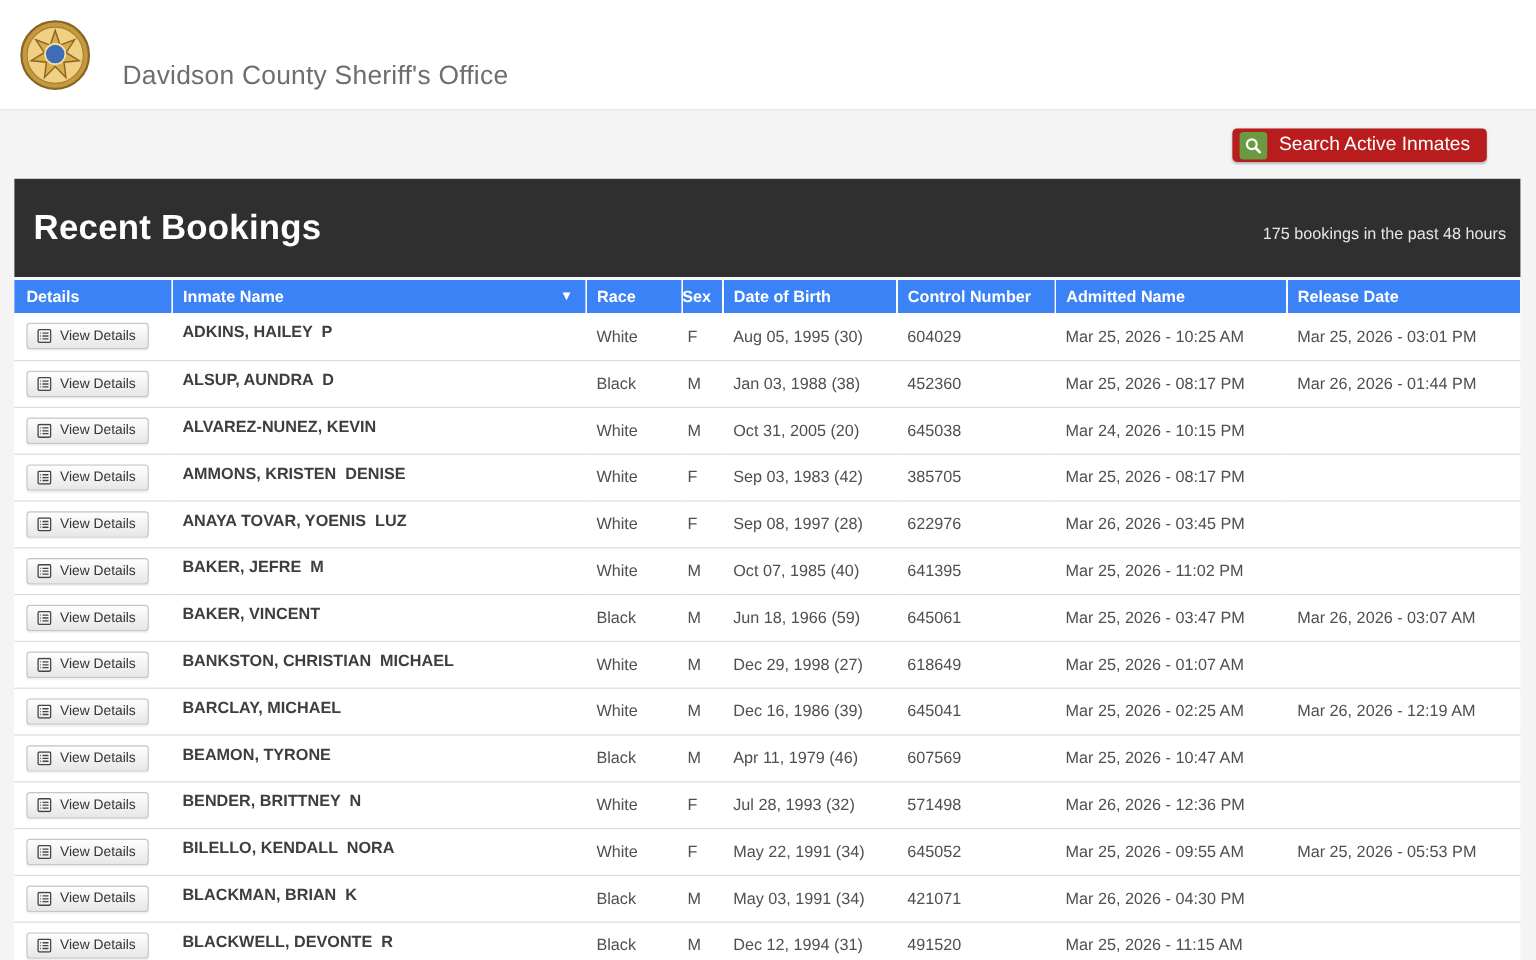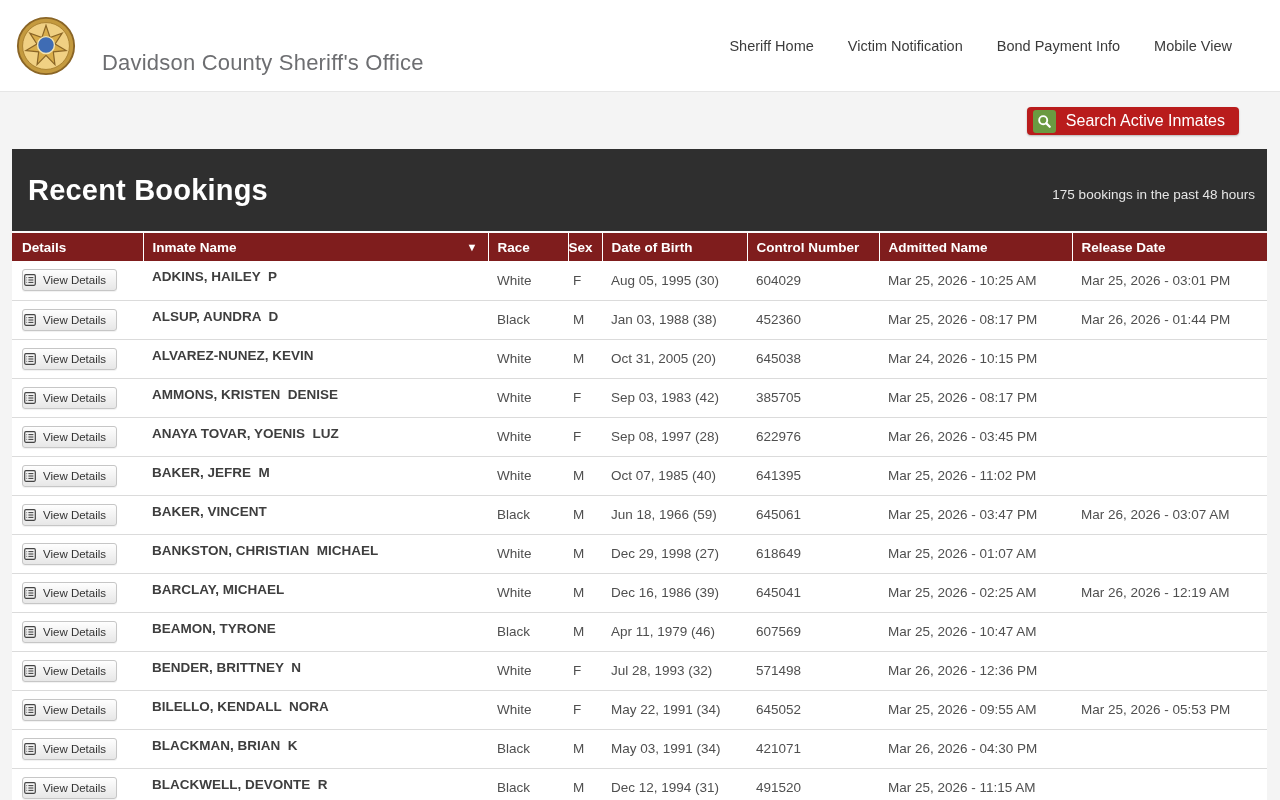--- a/index.html
+++ b/index.html
@@ -57,21 +57,21 @@
   .panel-head {
     height: 82px; background: #2f2f2f;
     display: flex; align-items: center;
     padding: 0 12px 0 16px;
   }
   .panel-title { color: #fff; font-size: 29px; font-weight: 700; letter-spacing: .2px; }
   .panel-summary { margin-left: auto; color: #e5e5e5; font-size: 13.5px; transform: translateY(4px); }
 
   table { width: 100%; border-collapse: collapse; table-layout: fixed; background: #fff; }
   thead th {
-    background: #7f1d1d; color: #fff;
+    background: #3b82f6; color: #fff;
     font-size: 13.5px; font-weight: 700;
     text-align: left; height: 29px;
     padding: 0 0 0 9px;
     border-left: 1px solid rgba(255,255,255,.85);
     border-top: 2px solid #fafafa;
     overflow: hidden; white-space: nowrap;
   }
   thead th:first-child { border-left: none; padding-left: 10px; }
   .col-details  { width: 131px; }
   .col-name     { width: 345px; text-align: right; }
@@ -99,21 +99,21 @@
     font-weight: 700; color: #3e3e3e;
     vertical-align: top; padding-top: 8px;
     white-space: pre;
   }
   tbody td.c-details { padding-left: 10px; }
 
   .view-details {
     display: inline-flex; align-items: center; gap: 7px;
     border: 1px solid #c6c6c6; border-radius: 3px;
     background: linear-gradient(#fefefe, #e7e7e7);
-    padding: 4px 10px 4px 1px;
+    padding: 4px 10px 4px 8px;
     font-size: 11.5px; color: #333;
     font-family: "Liberation Sans", sans-serif;
     cursor: pointer;
     box-shadow: 0 1px 1px rgba(0,0,0,.06);
   }
   .vd-icon { display: inline-flex; }
 </style>
 </head>
 <body>
 
@@ -124,26 +124,20 @@
       <svg class="brand-badge" viewBox="0 0 64 64" aria-hidden="true">
         <circle cx="32" cy="32" r="30" fill="#c49a3f"></circle>
         <circle cx="32" cy="32" r="30" fill="none" stroke="#8a6526" stroke-width="2"></circle>
         <circle cx="32" cy="32" r="25" fill="#f0d083"></circle>
         <circle cx="32" cy="32" r="25" fill="none" stroke="#a87f2f" stroke-width="1"></circle>
         <polygon points="32,10 36.3,23 49.2,18.3 41.7,29.8 53.4,36.9 39.8,38.2 41.5,51.8 32,42 22.5,51.8 24.2,38.2 10.6,36.9 22.3,29.8 14.8,18.3 27.7,23" fill="#d9ad4a" stroke="#8a6526" stroke-width="1.3"></polygon>
         <circle cx="32" cy="31" r="9" fill="#3f6cb4" stroke="#f3e3b0" stroke-width="1.5"></circle>
       </svg>
       <span class="brand-title">Davidson County Sheriff's Office</span>
     </div>
-    <nav class="topnav">
-      <a>Sheriff Home</a>
-      <a>Victim Notification</a>
-      <a>Bond Payment Info</a>
-      <a>Mobile View</a>
-    </nav>
   </header>
 
   <div class="search-row">
     <button class="search-btn">
       <span class="search-icon-box">
         <svg width="15" height="15" viewBox="0 0 16 16" aria-hidden="true">
           <circle cx="6.6" cy="6.6" r="4.3" fill="none" stroke="#ffffff" stroke-width="2"></circle>
           <line x1="10" y1="10" x2="13.6" y2="13.6" stroke="#ffffff" stroke-width="2.4" stroke-linecap="round"></line>
         </svg>
       </span>

